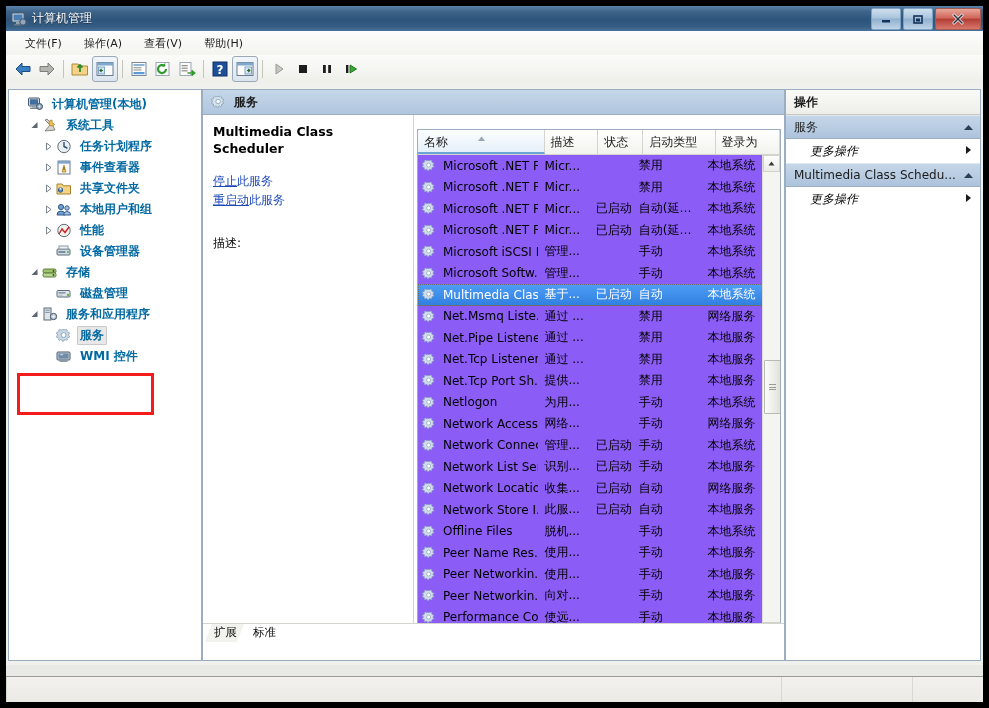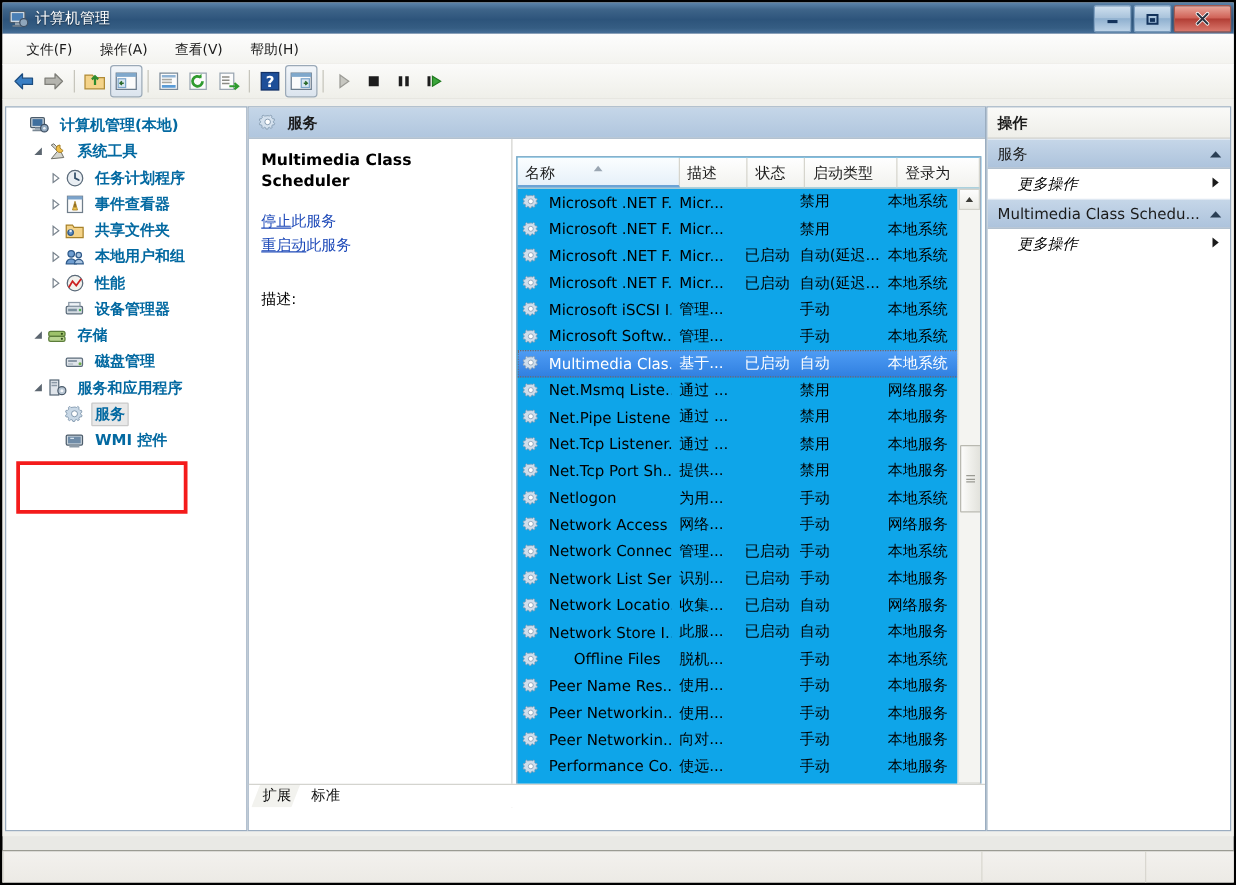--- a/index.html
+++ b/index.html
@@ -8,21 +8,21 @@
     overflow: hidden;
     font-family: "DejaVu Sans", "Liberation Sans", sans-serif;
     font-size: 12px;
     background: #f0f0f0;
   }
   .window {
     position: relative;
     width: 989px; height: 708px;
     background: #e9e9e5;
     box-sizing: border-box;
-    border: 2px solid #000000;
+    border: 6px solid #000000;
   }
 
   
   .titlebar {
     position: absolute; left: 0; top: 0; right: 0; height: 25px;
     background: linear-gradient(to bottom, #5b84ab 0%, #3e6489 22%, #2d547b 55%, #355d83 82%, #49719a 100%);
     display: flex; align-items: center;
     border-bottom: 1px solid #3c5d80;
     overflow: hidden;
   }
@@ -129,21 +129,21 @@
   .desc-head { margin-top: 26px; }
   .desc-text { margin-top: 0px; line-height: 18px; text-align: justify; }
 
   
   .list-col {
     position: absolute; left: 210px; top: 0px; right: 0; bottom: 0;
     border-left: 1px solid #d4d4cf;
   }
   .list-frame {
     position:absolute; left:3px; top:14px; right:3px; bottom:2px;
-    border:1px solid #9badc0; background:#0ea5e9; overflow:hidden;
+    border:1px solid #9badc0; background:#8b5cf6; overflow:hidden;
   }
   .lhead {
     display:flex; height:24px; background:linear-gradient(to bottom,#ffffff 0%,#f2f2ee 100%);
     border-bottom:1px solid #d6d5cd; font-size:12px; color:#1b1b1b;
   }
   .lhead .hcell {
     border-right:1px solid #d6d5cd; padding:4px 6px 0 6px; box-sizing:border-box;
     position:relative; white-space:nowrap; cursor:default;
   }
   .lhead .hcell.sorted { background:linear-gradient(to bottom,#fbfeff 0%,#e6f0f9 100%); border-bottom:2px solid #6ba3d6;}
@@ -861,21 +861,21 @@
                       </svg>
                     </span>
                     <span>Network Store I...</span>
                   </div>
                   <div class="cell" style="width: 55px;">此服...</div>
                   <div class="cell" style="width: 46px;">已启动</div>
                   <div class="cell" style="width: 74px;">自动</div>
                   <div class="cell" style="width: 66px;">本地服务</div>
                 </div>
                 <div class="lrow">
-                  <div class="cell name" style="width: 130px; gap: 20px;">
+                  <div class="cell name" style="width: 130px;">
                     <span class="gicon">
                       <svg width="14" height="13" viewBox="0 0 16 15">
                         <path d="M8 1.6 l1.3 0.4 0.9 -0.9 1.1 0.9 -0.3 1.3 0.9 1 1.3 0 0.3 1.4 -1.1 0.8 0.3 1.2 1 0.6 -0.6 1.3 -1.3 -0.1 -0.7 1.1 0.4 1.2 -1.2 0.7 -1 -0.9 -1.2 0.4 -0.4 1.2 -1.4 0 -0.4 -1.2 -1.2 -0.4 -1 0.9 -1.2 -0.7 0.4 -1.2 -0.7 -1.1 -1.3 0.1 -0.6 -1.3 1 -0.6 0.3 -1.2 -1.1 -0.8 0.3 -1.4 1.3 0 0.9 -1 -0.3 -1.3 1.1 -0.9 0.9 0.9 z" fill="#cfdeec" stroke="#8aa0b6" stroke-width="0.7"></path>
                         <circle cx="7.6" cy="7" r="2.3" fill="#ffffff" stroke="#8aa0b6" stroke-width="0.8"></circle>
                       </svg>
                     </span>
                     <span>Offline Files</span>
                   </div>
                   <div class="cell" style="width: 55px;">脱机...</div>
                   <div class="cell" style="width: 46px;"></div>

